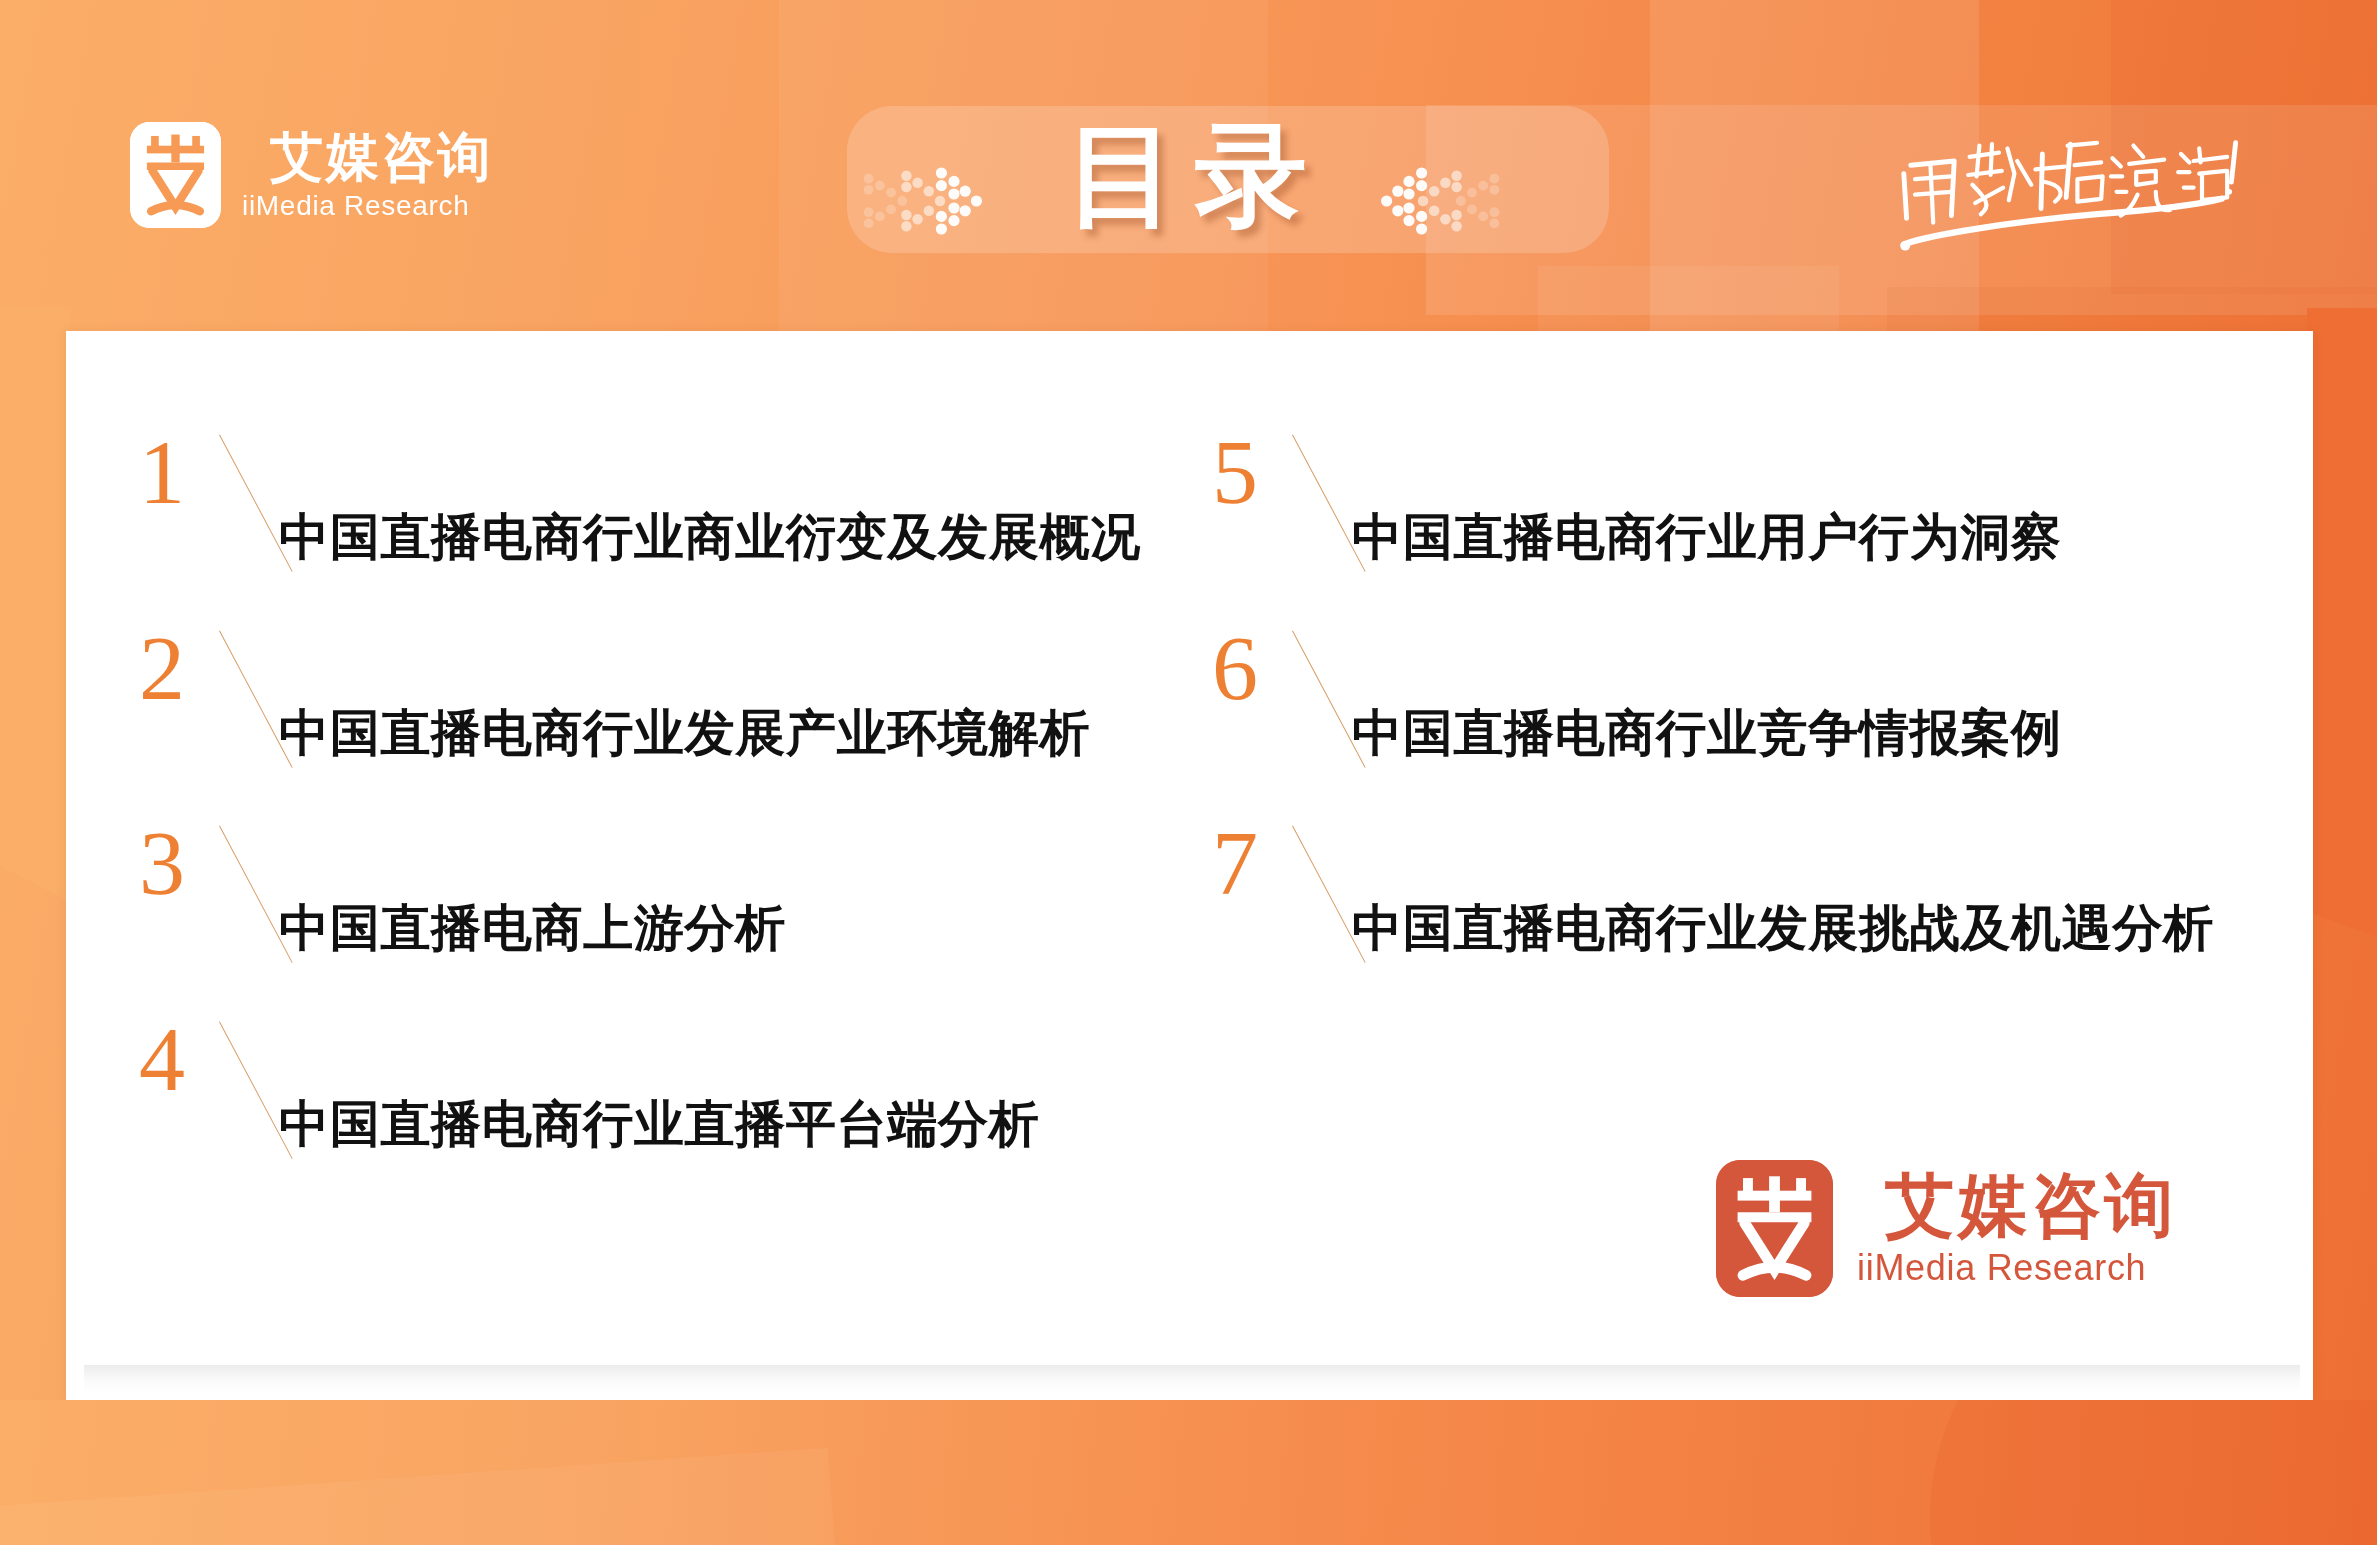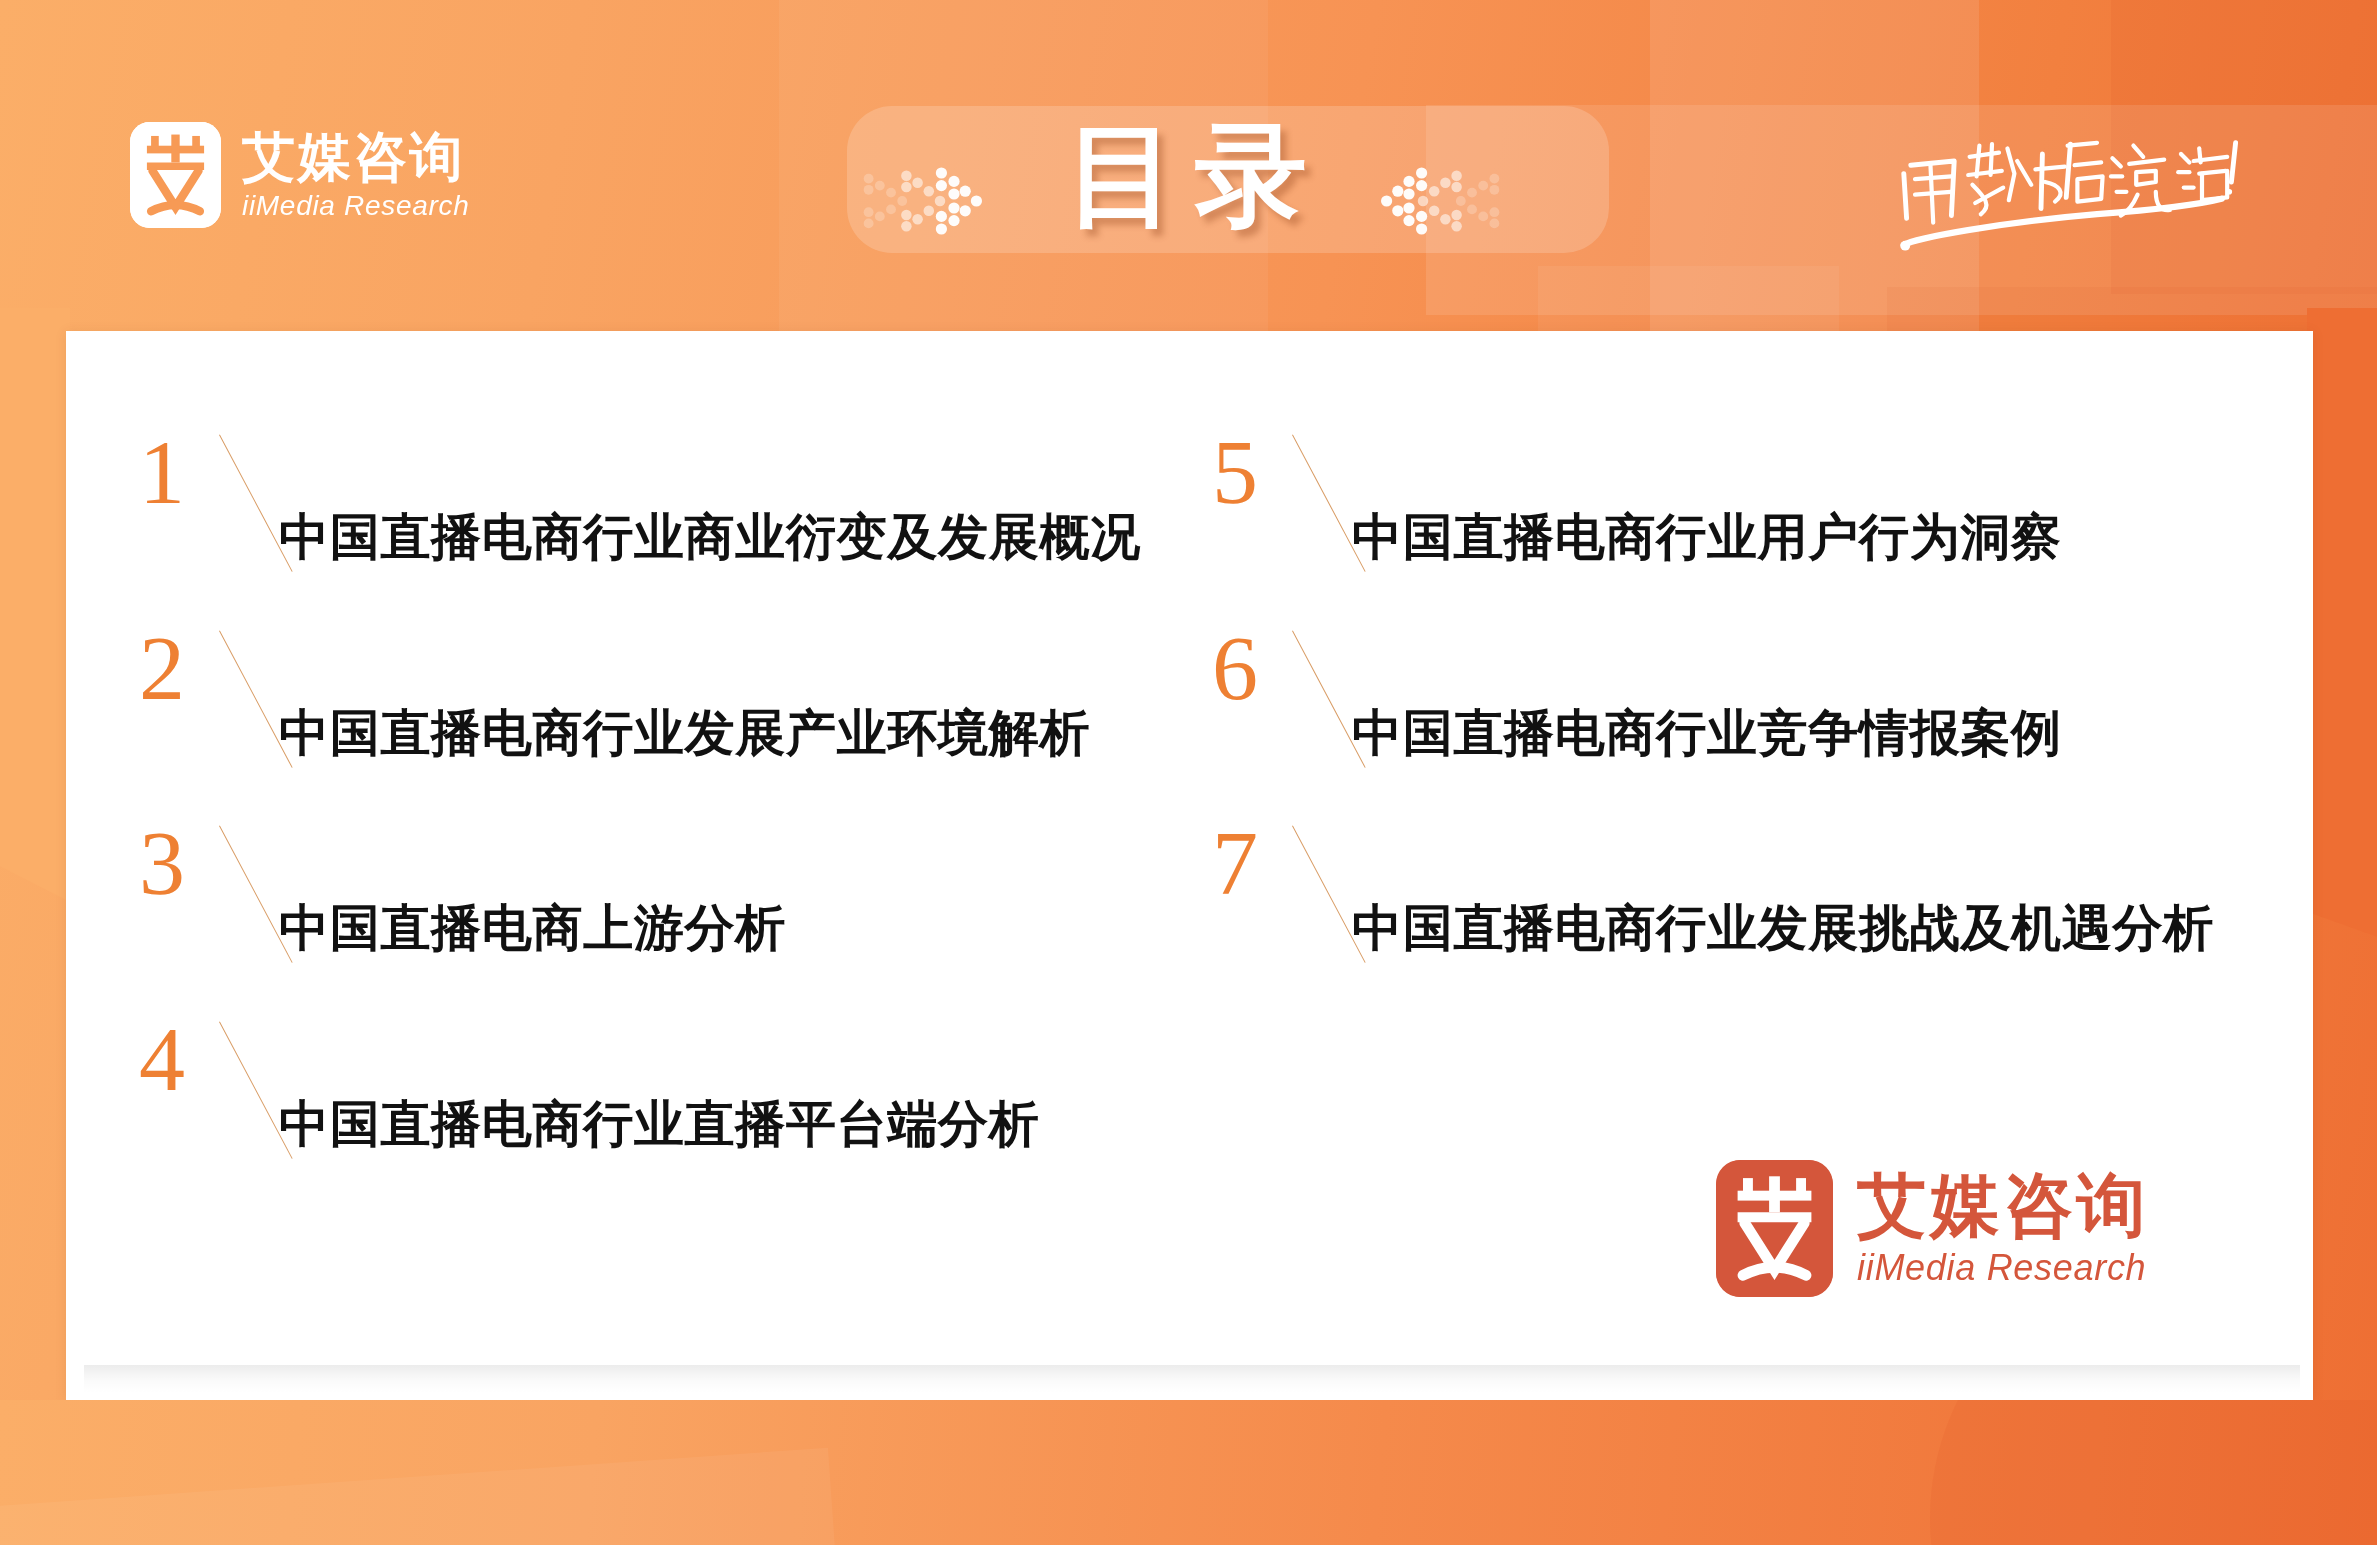--- a/index.html
+++ b/index.html
@@ -122,29 +122,29 @@
   }
   .brand-mark-bottom { background: #D4563B; }
   .brand-mark svg { position: absolute; left: 0; top: 0; }
   .brand-words { display: flex; flex-direction: column; line-height: 1; }
   .brand-cn {
     font-size: 53px;
     font-weight: 700;
     color: #ffffff;
     letter-spacing: 2.8px;
     white-space: nowrap;
+    margin-left: 28px;
   }
   .brand-en {
     font-size: 28px;
     font-weight: 400;
     color: #ffffff;
     letter-spacing: 0.7px;
     margin-top: 8.4px;
     white-space: nowrap;
-    font-style: italic;
   }
 
   .page-title {
     position: absolute;
     left: 1066px; top: 110px;
     font-size: 112px;
     font-weight: 700;
     color: #ffffff;
     letter-spacing: 17px;
     line-height: 1.18;

